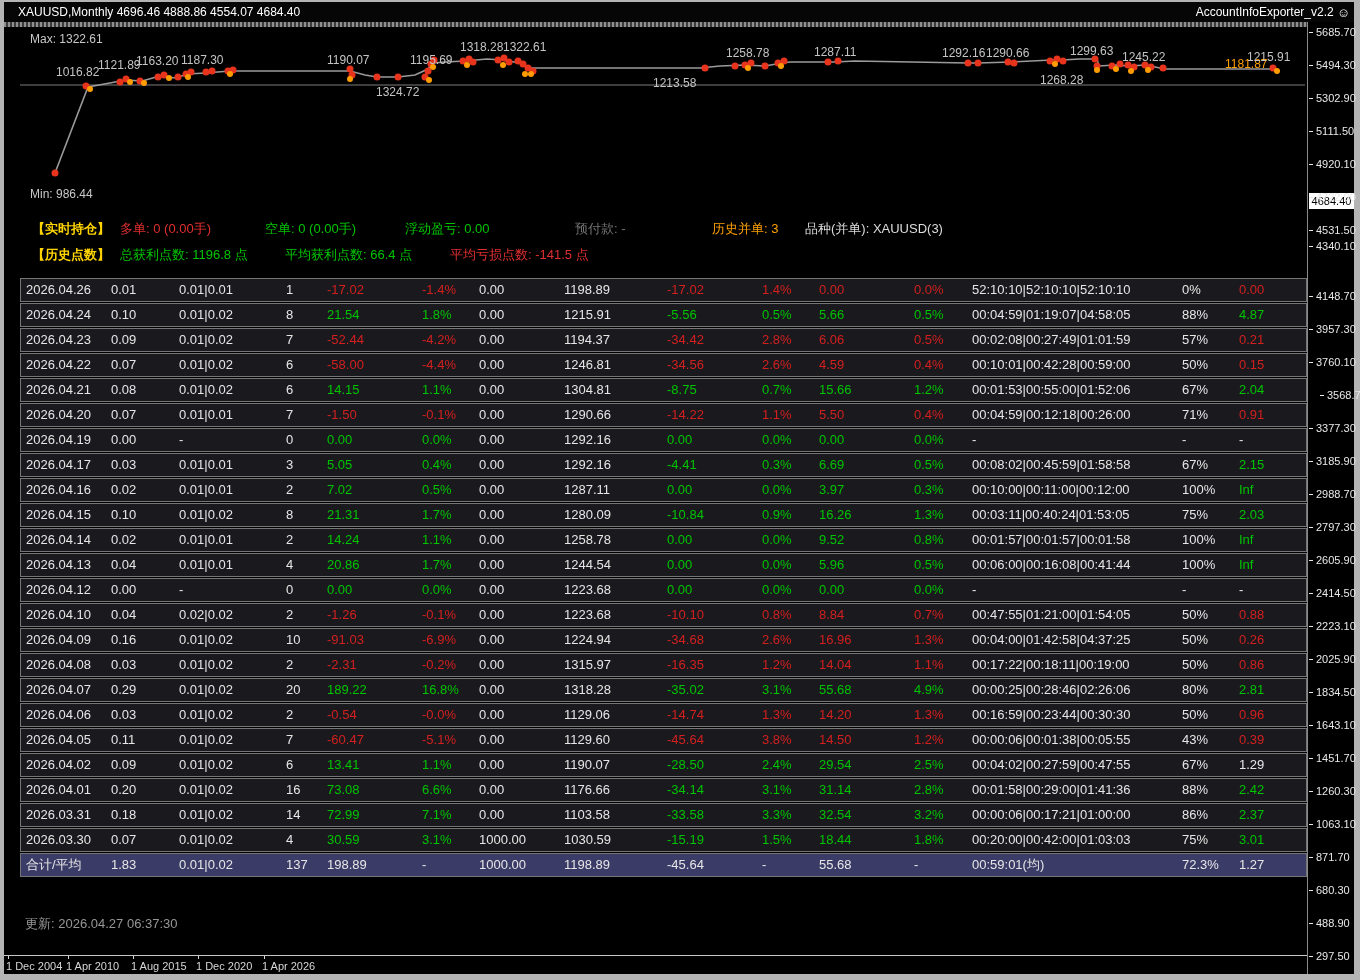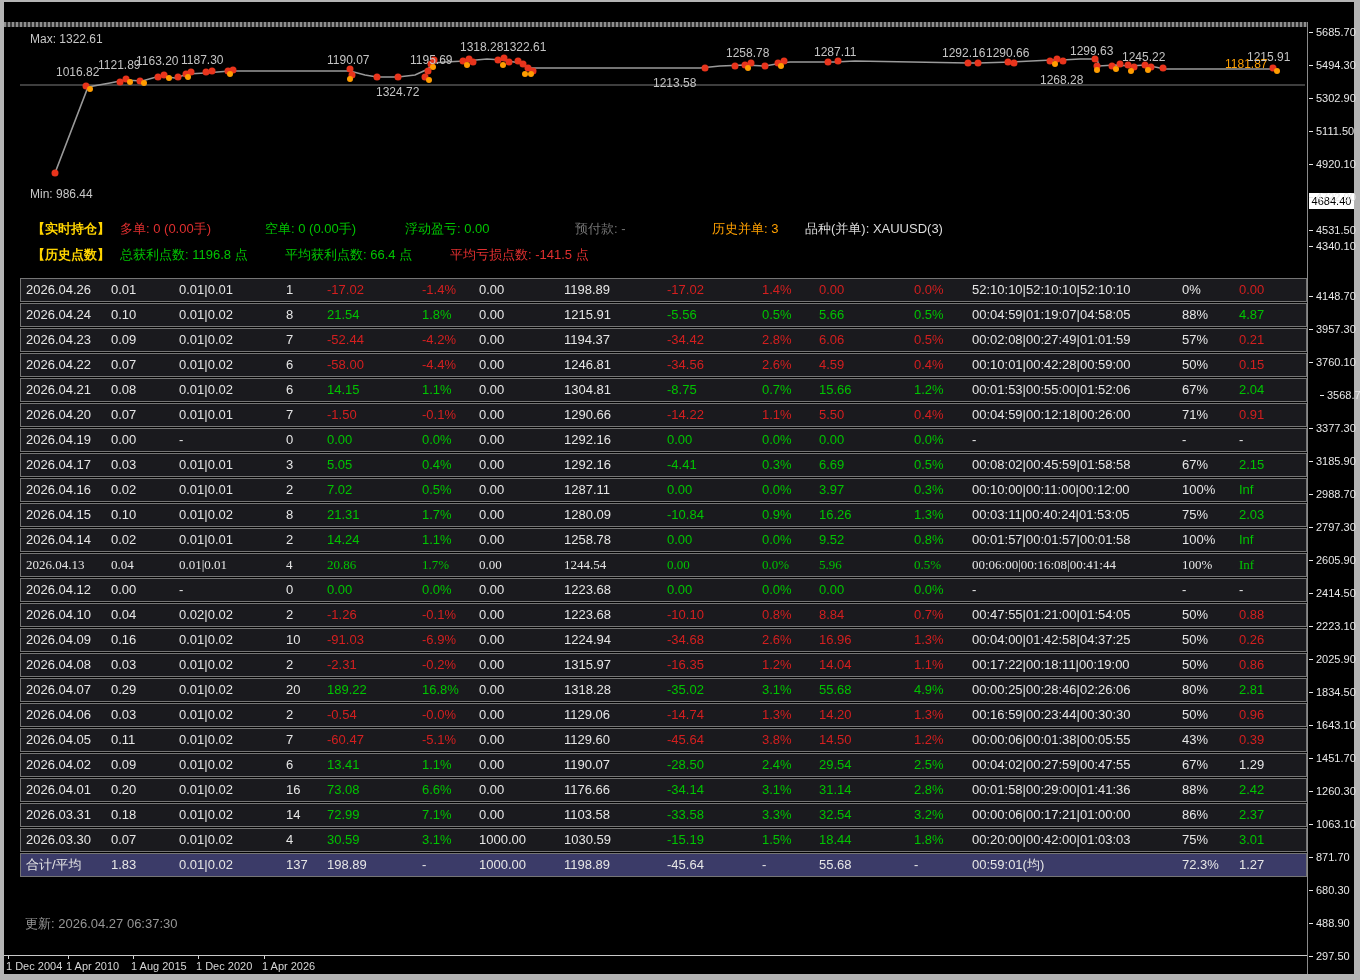--- a/index.html
+++ b/index.html
@@ -45,20 +45,27 @@
   .time-axis { position:absolute; left:0; right:47px; bottom:0; height:19px; background:#000; border-top:1px solid #c8c8c8; }
   .x-label { position:absolute; top:4px; font-size:11px; color:#d6d6d6; white-space:nowrap; }
   .x-label::before { content:""; position:absolute; left:2px; top:-4px; width:1px; height:3px; background:#d6d6d6; }
 </style>
 </head>
 <body>
 
 <div class="frame">
   <div class="window">
 
+    <div class="titlebar">
+      <span>XAUUSD,Monthly  4696.46 4888.86 4554.07 4684.40</span>
+      <span class="right">
+        <span>AccountInfoExporter_v2.2</span>
+        <span class="smiley">☺</span>
+      </span>
+    </div>
 
     <div class="chart-wrap">
       <div class="hatch"></div>
 
       <div class="chart-canvas">
         <svg width="1285" height="192" viewBox="0 0 1285 192">
           <line x1="0" x2="1285" y1="60" y2="60" stroke="#7d7d7d" stroke-width="1"></line>
           <polyline fill="none" stroke="#9a9a9a" stroke-width="1.6" points="35,148 68,62 90,58 105,55 122,56 140,51 155,53 168,49 185,48 210,46 330,46 345,50 357,52 378,52 395,50 408,44 413,38 425,37 445,36 467,34 482,35 500,38 508,43 680,43 700,41 725,40 745,41 762,38 770,37 815,37 835,36 948,38 958,38 992,37 1032,35 1042,35 1060,34 1077,34 1079,41 1095,40 1110,41 1125,40 1135,42 1145,44 1255,44"></polyline>
         <circle cx="35" cy="148" r="3.5" fill="#e8341c"></circle>
             <circle cx="66" cy="61" r="3.5" fill="#e8341c"></circle>
@@ -361,21 +368,21 @@
               <div class="cw">0.00</div>
               <div class="cw">1258.78</div>
               <div class="cg">0.00</div>
               <div class="cg">0.0%</div>
               <div class="cg">9.52</div>
               <div class="cg">0.8%</div>
               <div class="cw">00:01:57|00:01:57|00:01:58</div>
               <div class="cw">100%</div>
               <div class="cg">Inf</div>
             </div>
-            <div class="t-row" style="grid-template-columns: 85px 68px 100px 48px 95px 57px 85px 103px 95px 57px 95px 58px 210px 57px 72px; font-family: Liberation Serif, serif;">
+            <div class="t-row" style="grid-template-columns: 85px 68px 100px 48px 95px 57px 85px 103px 95px 57px 95px 58px 210px 57px 72px;">
               <div class="cw">2026.04.13</div>
               <div class="cw">0.04</div>
               <div class="cw">0.01|0.01</div>
               <div class="cw">4</div>
               <div class="cg">20.86</div>
               <div class="cg">1.7%</div>
               <div class="cw">0.00</div>
               <div class="cw">1244.54</div>
               <div class="cg">0.00</div>
               <div class="cg">0.0%</div>

